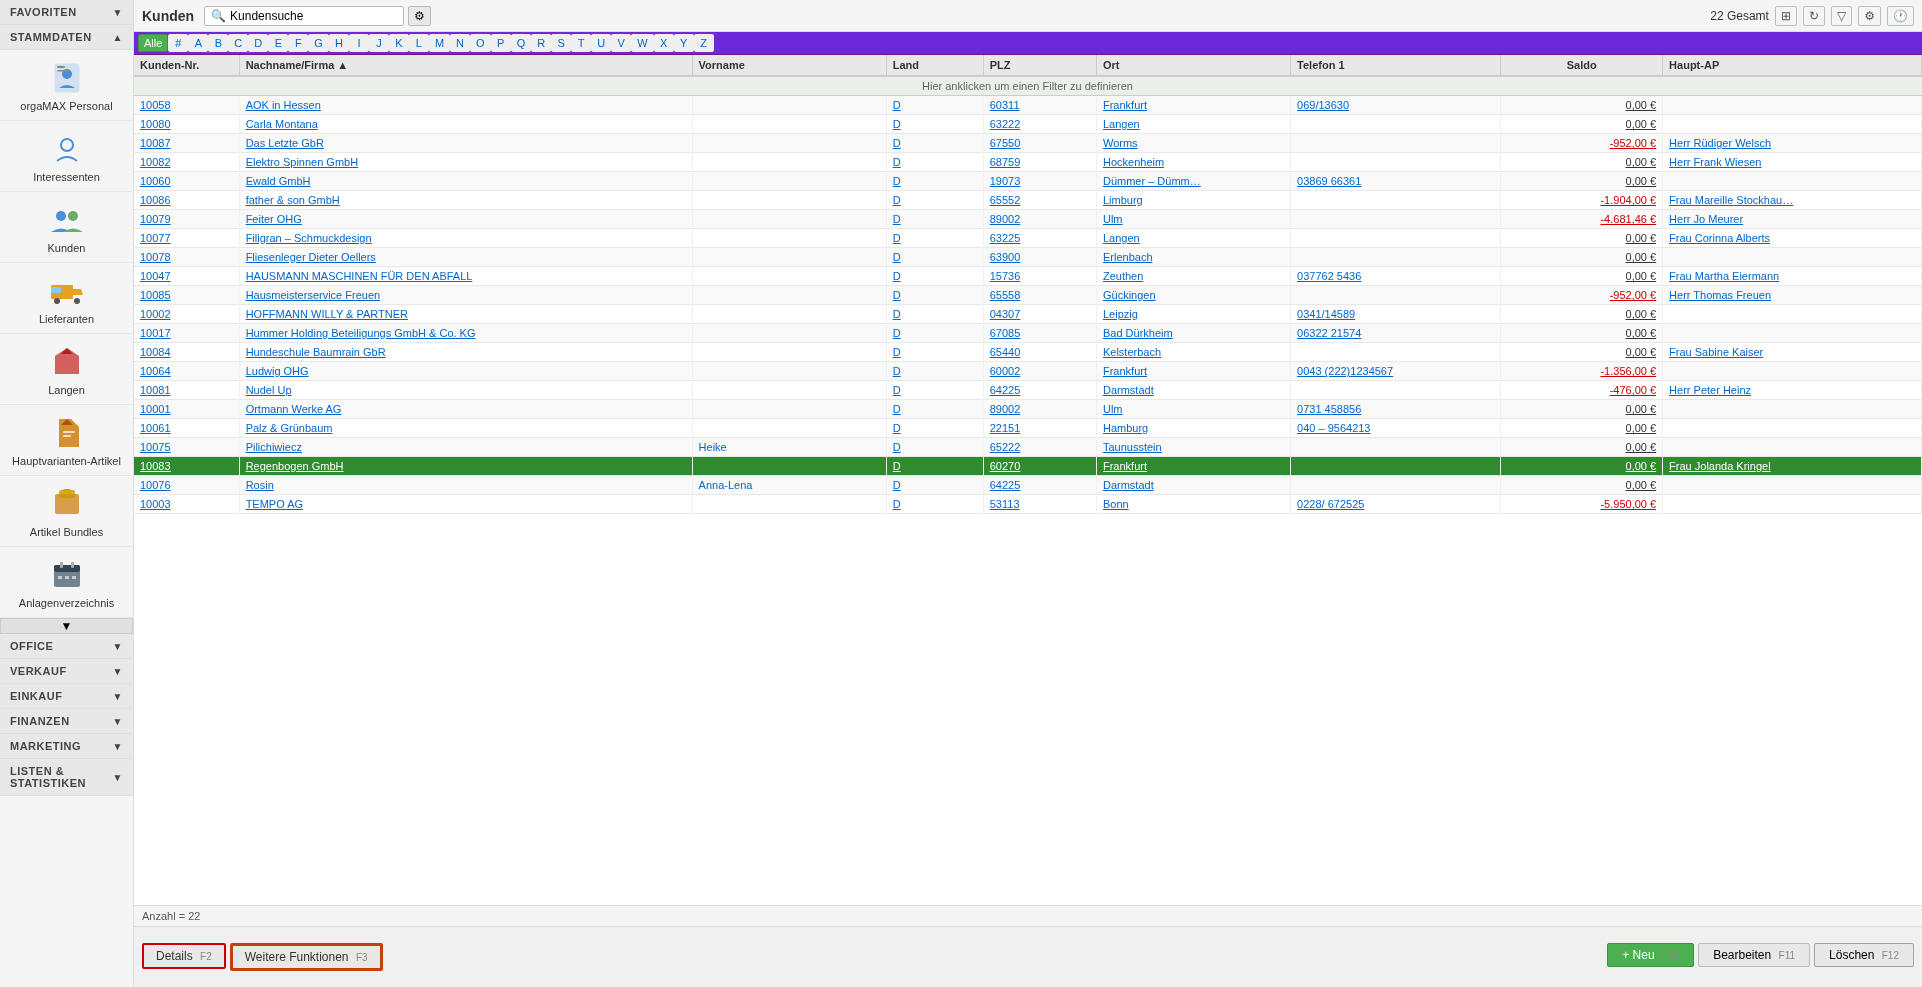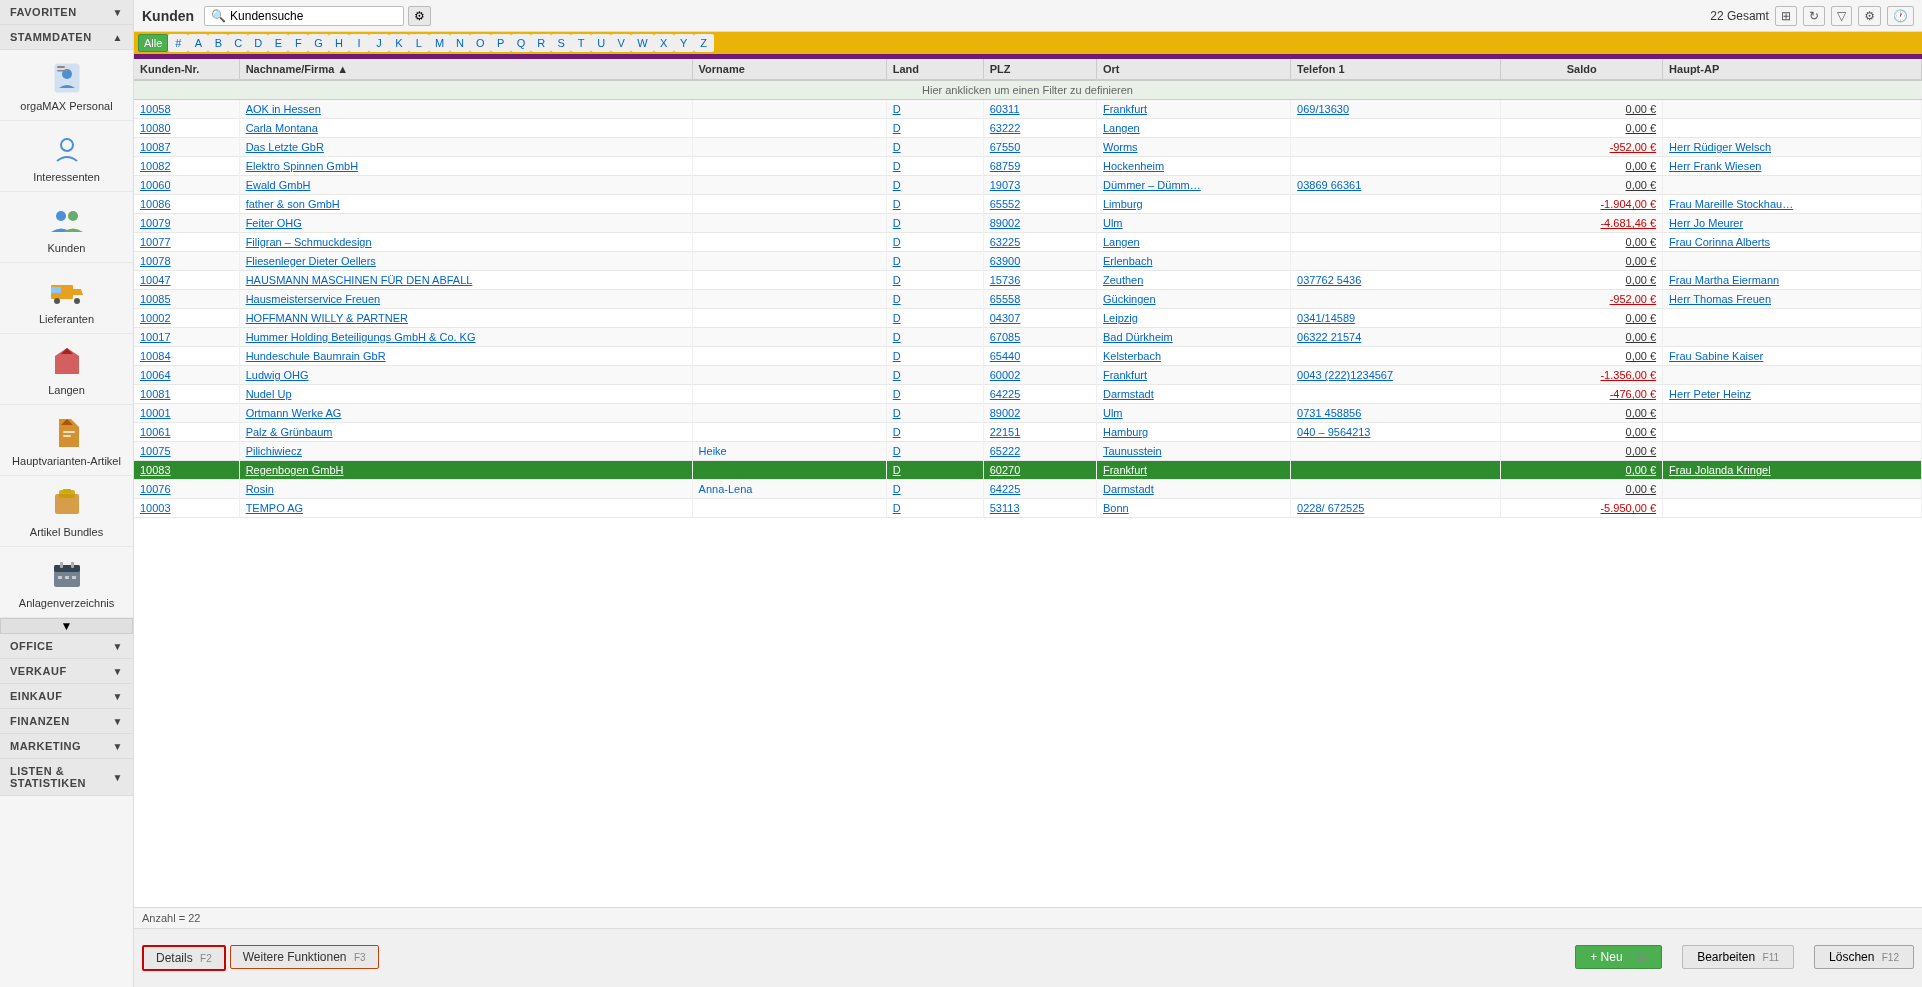--- a/index.html
+++ b/index.html
@@ -22,21 +22,21 @@
     .topbar-title { font-size: 14px; font-weight: bold; color: #333; margin-right: 10px; }
     .search-box { display: flex; align-items: center; border: 1px solid #bbb; background: #fff; padding: 2px 6px; border-radius: 2px; flex: 0 0 200px; }
     .search-box input { border: none; outline: none; font-size: 12px; width: 150px; }
     .search-icon { color: #888; margin-right: 4px; }
     .gear-btn { margin-left: 4px; background: #e8e8e8; border: 1px solid #bbb; border-radius: 2px; padding: 2px 5px; cursor: pointer; font-size: 12px; }
     .topbar-right { margin-left: auto; display: flex; align-items: center; gap: 6px; }
     .topbar-count { font-size: 12px; color: #333; }
     .topbar-icon-btn { background: none; border: 1px solid #bbb; border-radius: 2px; padding: 2px 5px; cursor: pointer; font-size: 12px; color: #555; }
 
     
-    .alpha-nav { display: flex; align-items: center; padding: 2px 4px; background: #eab308; border-bottom: 5px solid #701a75; flex-wrap: nowrap; overflow: hidden; }
+    .alpha-nav { display: flex; align-items: center; padding: 2px 4px; background: #6d28d9; border-bottom: 1px solid #701a75; flex-wrap: nowrap; overflow: hidden; }
     .alpha-btn { padding: 2px 5px; font-size: 11px; cursor: pointer; border: 1px solid transparent; border-radius: 2px; color: #0066cc; min-width: 20px; text-align: center; }
     .alpha-btn.active { background: #4CAF50; color: #fff; border-color: #3d9140; }
 
     
     .table-container { flex: 1; overflow-y: auto; overflow-x: hidden; background: #fff; }
     table { width: 100%; border-collapse: collapse; table-layout: fixed; }
     thead tr th { background: #e8e8e8; border-bottom: 2px solid #ccc; border-right: 1px solid #ccc; padding: 4px 6px; font-size: 11px; font-weight: bold; color: #333; text-align: left; position: sticky; top: 0; z-index: 10; white-space: nowrap; overflow: hidden; text-overflow: ellipsis; cursor: pointer; }
     .filter-row td { background: #e8f0e8; border-bottom: 1px solid #ccc; padding: 3px 6px; font-size: 11px; color: #555; text-align: center; }
     tbody tr { border-bottom: 1px solid #e8e8e8; }
     tbody tr.selected { background: #2e8b2e !important; color: #fff; }
@@ -57,24 +57,24 @@
     .col-saldo { width: 100px; text-align: center; }
     .col-hauptap { width: 160px; }
 
     .saldo-neg { color: #cc0000; }
     .saldo-zero { color: #333; }
     .selected .saldo-neg, .selected .saldo-zero { color: #fff; }
 
     
     .bottombar { padding: 4px 8px; background: #f5f5f5; border-top: 1px solid #ddd; font-size: 11px; color: #555; }
     .action-bar { display: flex; align-items: flex-start; padding: 16px 8px; background: #f0f0f0; border-top: 1px solid #ddd; gap: 4px; }
-    .action-btn { padding: 4px 12px; font-size: 12px; cursor: pointer; border: 1px solid #c2410c; border-radius: 2px; background: #e8e8e8; color: #333; }
+    .action-btn { padding: 4px 12px; font-size: 12px; cursor: pointer; border: 3px solid #c2410c; border-radius: 2px; background: #e8e8e8; color: #333; }
     .action-btn.highlighted { border: 2px solid #cc0000; background: #e8e8e8; }
     .action-btn-key { font-size: 10px; color: #888; margin-left: 4px; }
-    .action-right { margin-left: auto; display: flex; gap: 20px; }
+    .action-right { margin-left: auto; display: flex; gap: 4px; }
     .btn-new { background: #4CAF50; color: #fff; border-color: #3d9140; padding: 4px 14px; font-size: 12px; cursor: pointer; border-radius: 2px; border: 1px solid #3d9140; }
     .btn-edit { background: #e8e8e8; padding: 4px 14px; font-size: 12px; cursor: pointer; border-radius: 2px; border: 1px solid #bbb; }
     .btn-delete { background: #e8e8e8; padding: 4px 14px; font-size: 12px; cursor: pointer; border-radius: 2px; border: 1px solid #a3a3a3; }
 
     
     ::-webkit-scrollbar { width: 8px; height: 8px; }
     ::-webkit-scrollbar-track { background: #f1f1f1; }
     ::-webkit-scrollbar-thumb { background: #bbb; border-radius: 4px; }
   </style>
 </head>

